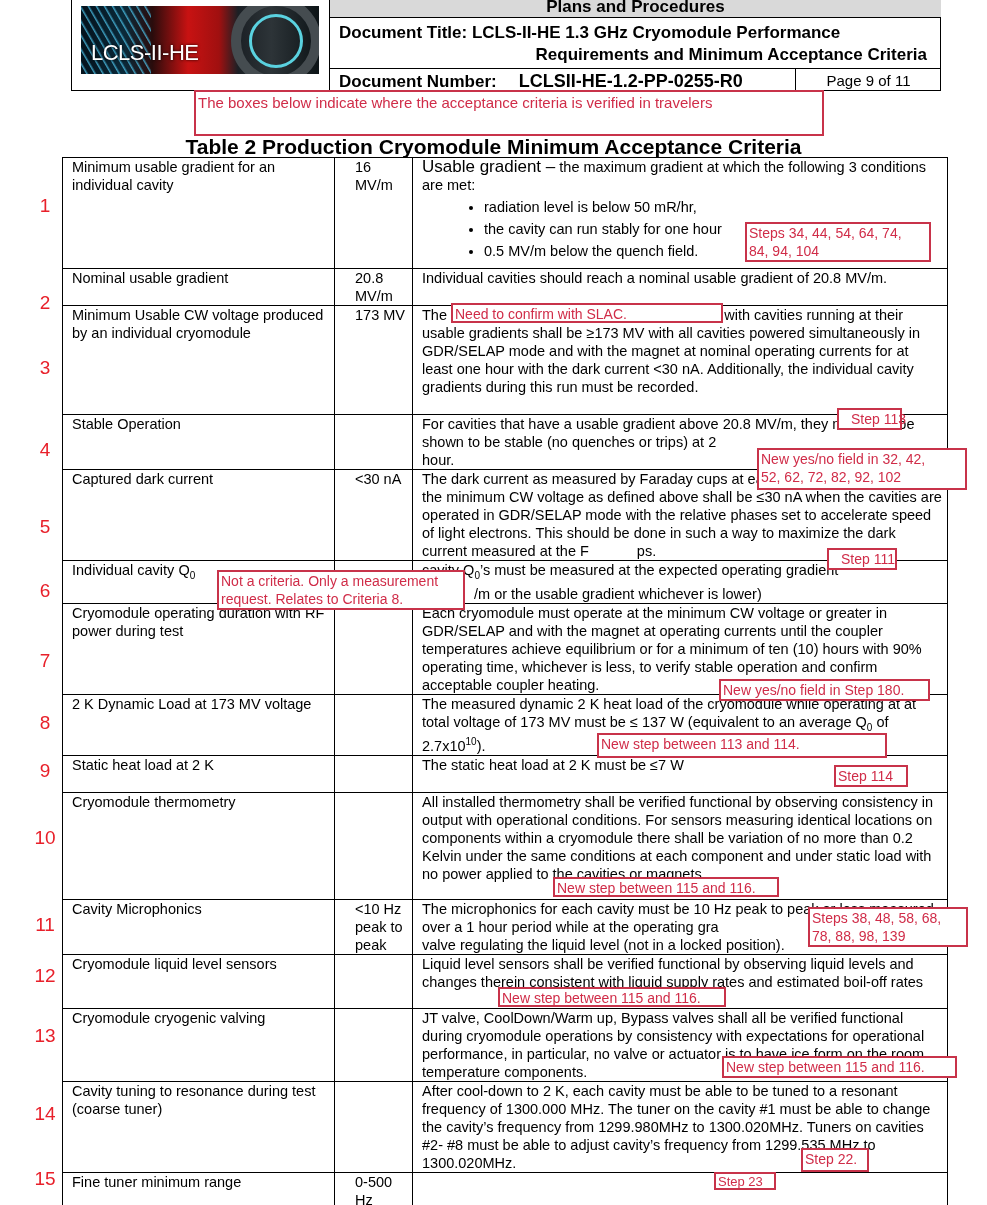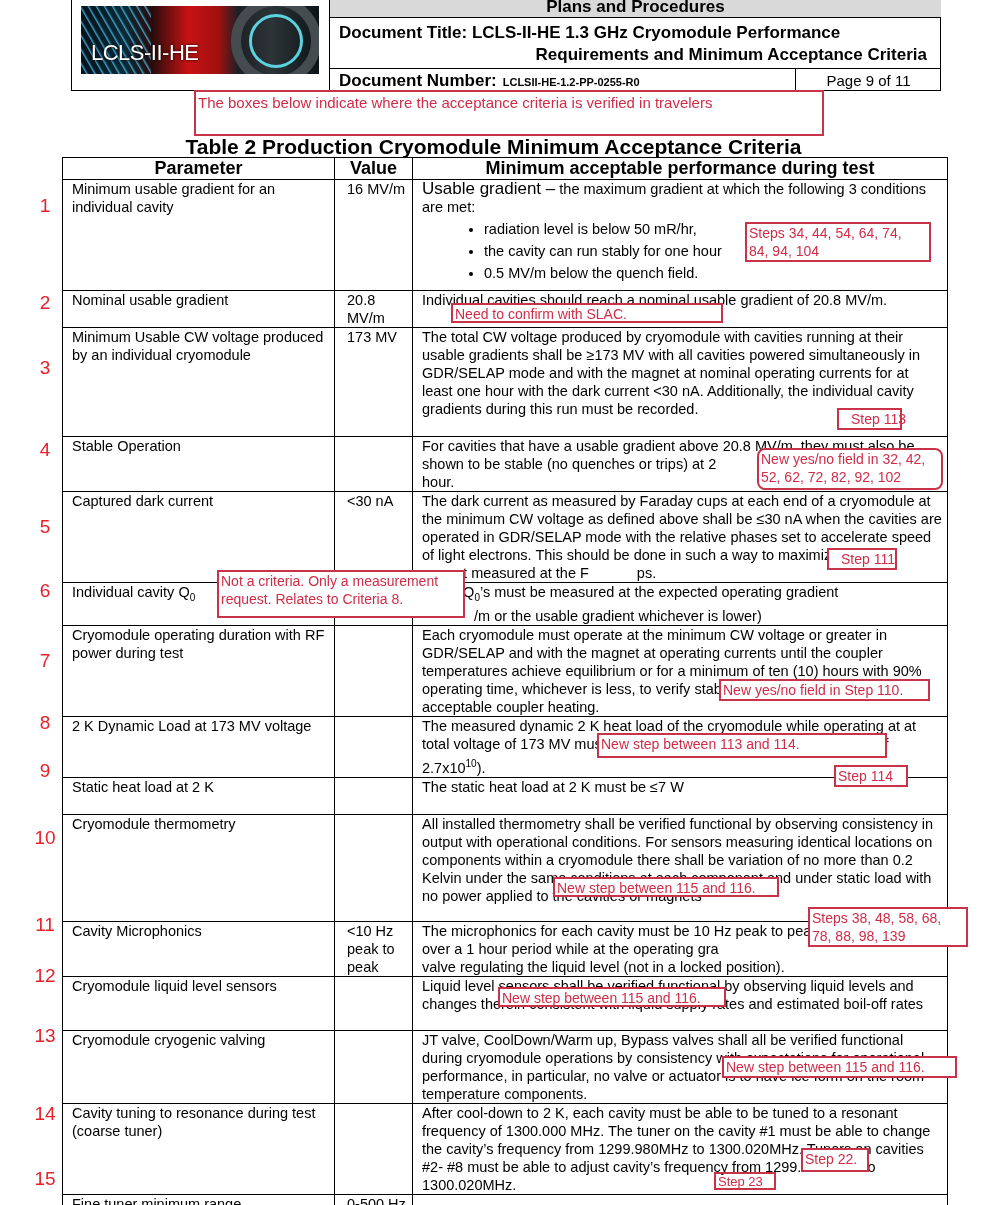--- a/index.html
+++ b/index.html
@@ -21,36 +21,36 @@
   .logo .txt { position: absolute; left: 10px; top: 34px; color: #ffffff; font-size: 22px; font-weight: normal;
           letter-spacing: -0.5px; text-shadow: 0 0 3px #000; }
 
   .hdr-right { position: absolute; left: 257px; top: 0; width: 611px; height: 92px; border-left: 1px solid #000; }
   .hdr-plans { height: 19px; background: #d9d9d9; border-bottom: 1px solid #000; text-align: center;
           font-weight: bold; font-size: 17px; line-height: 17px; color: #000; }
   .hdr-title { height: 46px; border-bottom: 1px solid #000; font-weight: bold; font-size: 17px; line-height: 22px; padding: 4px 0 0 9px; }
   .hdr-title .l2 { display: block; text-align: right; padding-right: 14px; }
   .hdr-num { display: flex; height: 24px; }
   .hdr-num .dn { flex: 1; font-weight: bold; font-size: 17px; line-height: 24px; padding-left: 9px; border-right: 1px solid #000; }
-  .hdr-num .dn .v { font-size: 11px; margin-left: 6px; }
+  .hdr-num .dn .v { font-size: 18px; margin-left: 22px; }
   .hdr-num .pg { width: 145px; text-align: center; font-size: 15px; line-height: 24px; }
 
   
   .notice { position: absolute; left: 194px; top: 90px; width: 630px; height: 46px; border: 2px solid #c8334a;
             color: #d02c48; font-size: 15px; line-height: 20px; padding: 1px 0 0 2px; box-sizing: border-box; background: #fff; }
   .notice .big { font-size: 17px; }
 
   .caption { position: absolute; left: 0; width: 987px; top: 135px; text-align: center; font-weight: bold; font-size: 21px; }
 
   
   table.crit { position: absolute; left: 62px; top: 157px; width: 885px; border-collapse: collapse; table-layout: fixed; }
   table.crit td, table.crit th { border: 1px solid #000; vertical-align: top; padding: 0 4px 0 9px; font-size: 14.5px; line-height: 18px; }
   table.crit th { font-size: 18px; line-height: 21px; font-weight: bold; text-align: center; padding: 0; }
   col.c1 { width: 272px; } col.c2 { width: 78px; } col.c3 { width: 535px; }
-  table.crit td.val { padding-left: 12px; }
+  table.crit td.val { padding-left: 20px; }
   table.crit td.desc { padding-left: 9px; }
   .ug-head { font-size: 17px; }
   ul.cond { margin: 2px 0 0 0; padding-left: 62px; }
   ul.cond li { line-height: 22px; }
   .sub { font-size: 10px; vertical-align: sub; }
   .sup { font-size: 10px; vertical-align: super; line-height: 0; }
 
   
   .rownum { position: absolute; left: 30px; width: 30px; text-align: center; color: #e8202a; font-size: 19px; }
 
@@ -91,25 +91,20 @@
   <div>The boxes below indicate where the acceptance criteria is verified in travelers</div>
 </div>
 
 <table class="crit">
   <colgroup>
       <col class="c1">
       <col class="c2">
       <col class="c3">
     </colgroup>
   <tbody>
-      <tr>
-    <th>Parameter</th>
-    <th>Value</th>
-    <th>Minimum acceptable performance during test</th>
-  </tr>
 
   <tr style="height:111px">
     <td>Minimum usable gradient for an individual cavity</td>
     <td class="val">16  MV/m</td>
     <td class="desc">
       <span class="ug-head">Usable gradient –</span><span> the maximum gradient at which the following 3 conditions are met:</span>
       <ul class="cond">
         <li>radiation level is below 50 mR/hr,</li>
         <li>the cavity can run stably for one hour</li>
         <li>0.5 MV/m below the quench field.</li>
@@ -218,30 +213,30 @@
 <div class="rownum" style="top:1025px">13</div>
 <div class="rownum" style="top:1103px">14</div>
 <div class="rownum" style="top:1168px">15</div>
 
 <div class="ann" style="left:745px;top:222px;width:186px;height:40px;">
   <div>Steps 34, 44, 54, 64, 74,</div>
   <div>84, 94, 104</div>
 </div>
 <div class="ann" style="left:451px;top:303px;width:272px;height:20px;">Need to confirm with SLAC.</div>
 <div class="ann" style="left:837px;top:408px;width:65px;height:22px;padding-left:12px;">Step 113</div>
-<div class="ann" style="left:757px;top:448px;width:186px;height:42px;border-radius:8px;">
+<div class="ann" style="left:757px;top:448px;width:210px;height:42px;">
   <div>New yes/no field in 32, 42,</div>
   <div>52, 62, 72, 82, 92, 102</div>
 </div>
 <div class="ann" style="left:827px;top:548px;width:70px;height:22px;text-align:right;">Step 111</div>
-<div class="ann" style="left:217px;top:570px;width:248px;height:48px;">
+<div class="ann" style="left:217px;top:570px;width:248px;height:40px;">
   <div>Not a criteria. Only a measurement</div>
   <div>request. Relates to Criteria 8.</div>
 </div>
-<div class="ann" style="left:719px;top:679px;width:211px;height:22px;">New yes/no field in Step 110.</div>
+<div class="ann" style="left:719px;top:679px;width:211px;height:22px;">New yes/no field in Step 180.</div>
 <div class="ann" style="left:597px;top:733px;width:290px;height:25px;">New step between 113 and 114.</div>
 <div class="ann" style="left:834px;top:765px;width:74px;height:22px;">Step 114</div>
 <div class="ann" style="left:553px;top:877px;width:226px;height:20px;">New step between 115 and 116.</div>
 <div class="ann" style="left:808px;top:907px;width:160px;height:40px;">
   <div>Steps 38, 48, 58, 68,</div>
   <div>78, 88, 98, 139</div>
 </div>
 <div class="ann" style="left:498px;top:987px;width:228px;height:20px;">New step between 115 and 116.</div>
 <div class="ann" style="left:722px;top:1056px;width:235px;height:22px;">New step between 115 and 116.</div>
 <div class="ann" style="left:801px;top:1148px;width:68px;height:24px;">Step 22.</div>

